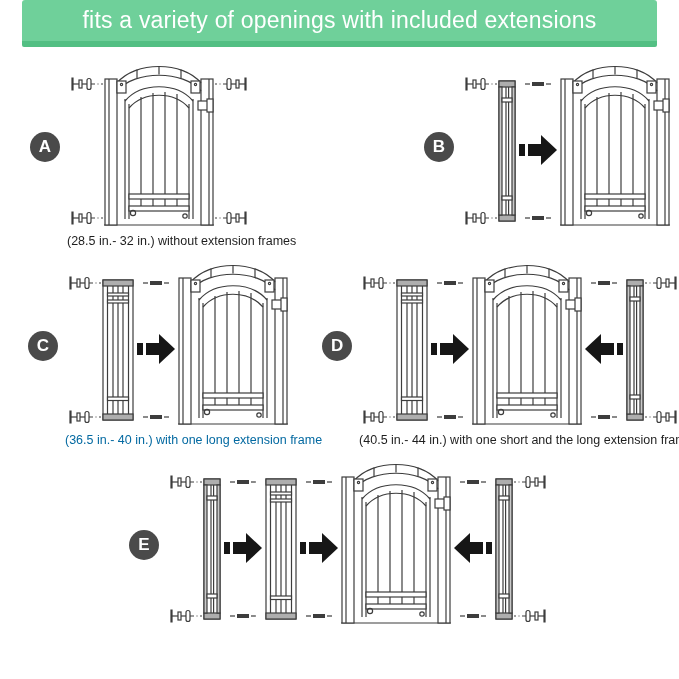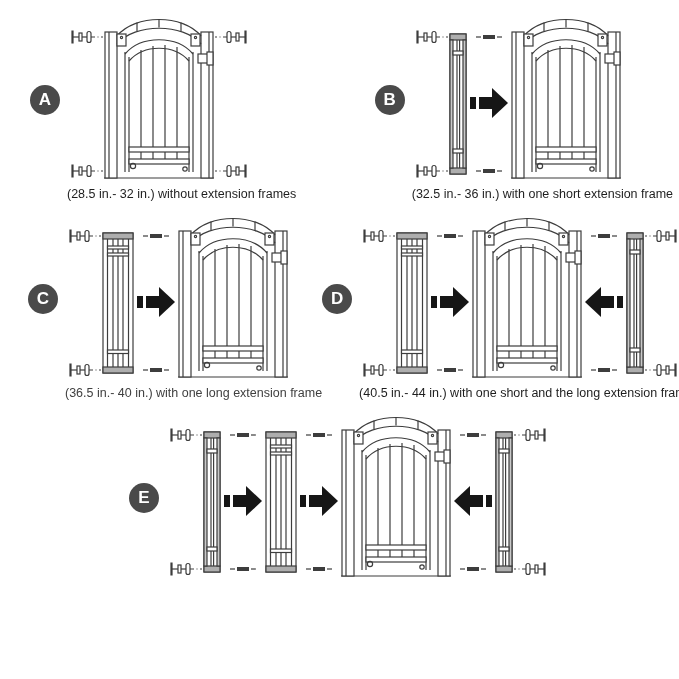--- a/index.html
+++ b/index.html
@@ -31,20 +31,23 @@
   .art{display:block;}
   .caption{
     font-size:12.5px;margin-top:1px;text-align:left;white-space:nowrap;
     padding-left:37px; 
   }
 </style>
 </head>
 <body>
 
 <div id="canvas">
+  <div class="banner" style="background: rgb(111, 208, 154); border-bottom-color: rgb(83, 191, 131); color: rgb(255, 255, 255);">
+    <div class="banner-text">fits a variety of openings with included extensions</div>
+  </div>
   <div id="rows">
       <div class="row row1">
         <div class="figure">
           <div class="diagram">
             <div class="badge" style="background: rgb(74, 74, 74); color: rgb(255, 255, 255);">A</div>
             <svg class="art" width="184" height="172" viewBox="0 0 184 172" xmlns="http://www.w3.org/2000/svg">
               <g transform="translate(2,0)">
                 <g fill="none" stroke="#3d3d3d" stroke-width="1.2">
       <line x1="3.5" y1="16.5" x2="3.5" y2="29.5" stroke-width="2.2"></line>
       <line x1="3.5" y1="23" x2="10" y2="23"></line>
@@ -191,21 +194,20 @@
     <circle cx="18.5" cy="23.5" r="1.1"></circle>
     <rect x="88" y="20" width="9" height="12" fill="#ffffff"></rect>
     <circle cx="92.5" cy="23.5" r="1.1"></circle>
     <rect x="95" y="40" width="12" height="9" fill="#ffffff"></rect>
     <rect x="104" y="38" width="6" height="13" fill="#ffffff"></rect>
     <circle cx="30" cy="152" r="2.6"></circle>
     <circle cx="82" cy="155" r="2.2"></circle>
   </g>
             </svg>
           </div>
-          <div class="caption" style="color: rgb(30, 30, 30);">(32.5 in.- 36 in.) with one short extension frame</div>
         </div>
       </div>
       <div class="row row2">
         <div class="figure">
           <div class="diagram">
             <div class="badge" style="background: rgb(74, 74, 74); color: rgb(255, 255, 255);">C</div>
             <svg class="art" width="226" height="172" viewBox="0 0 226 172" xmlns="http://www.w3.org/2000/svg">
               <g transform="translate(2,0)">
                 <g fill="none" stroke="#3d3d3d" stroke-width="1.2">
       <line x1="3.5" y1="16.5" x2="3.5" y2="29.5" stroke-width="2.2"></line>
@@ -279,21 +281,21 @@
     <circle cx="18.5" cy="23.5" r="1.1"></circle>
     <rect x="88" y="20" width="9" height="12" fill="#ffffff"></rect>
     <circle cx="92.5" cy="23.5" r="1.1"></circle>
     <rect x="95" y="40" width="12" height="9" fill="#ffffff"></rect>
     <rect x="104" y="38" width="6" height="13" fill="#ffffff"></rect>
     <circle cx="30" cy="152" r="2.6"></circle>
     <circle cx="82" cy="155" r="2.2"></circle>
   </g>
             </svg>
           </div>
-          <div class="caption" style="color: #404040;">(36.5 in.- 40 in.) with one long extension frame</div>
+          <div class="caption" style="color: #0369a1;">(36.5 in.- 40 in.) with one long extension frame</div>
         </div>
         <div class="figure">
           <div class="diagram">
             <div class="badge" style="background: rgb(74, 74, 74); color: rgb(255, 255, 255);">D</div>
             <svg class="art" width="322" height="172" viewBox="0 0 322 172" xmlns="http://www.w3.org/2000/svg">
               <g transform="translate(2,0)">
                 <g fill="none" stroke="#3d3d3d" stroke-width="1.2">
       <line x1="3.5" y1="16.5" x2="3.5" y2="29.5" stroke-width="2.2"></line>
       <line x1="3.5" y1="23" x2="10" y2="23"></line>
       <rect x="10" y="19" width="3" height="8" fill="#ffffff"></rect>

